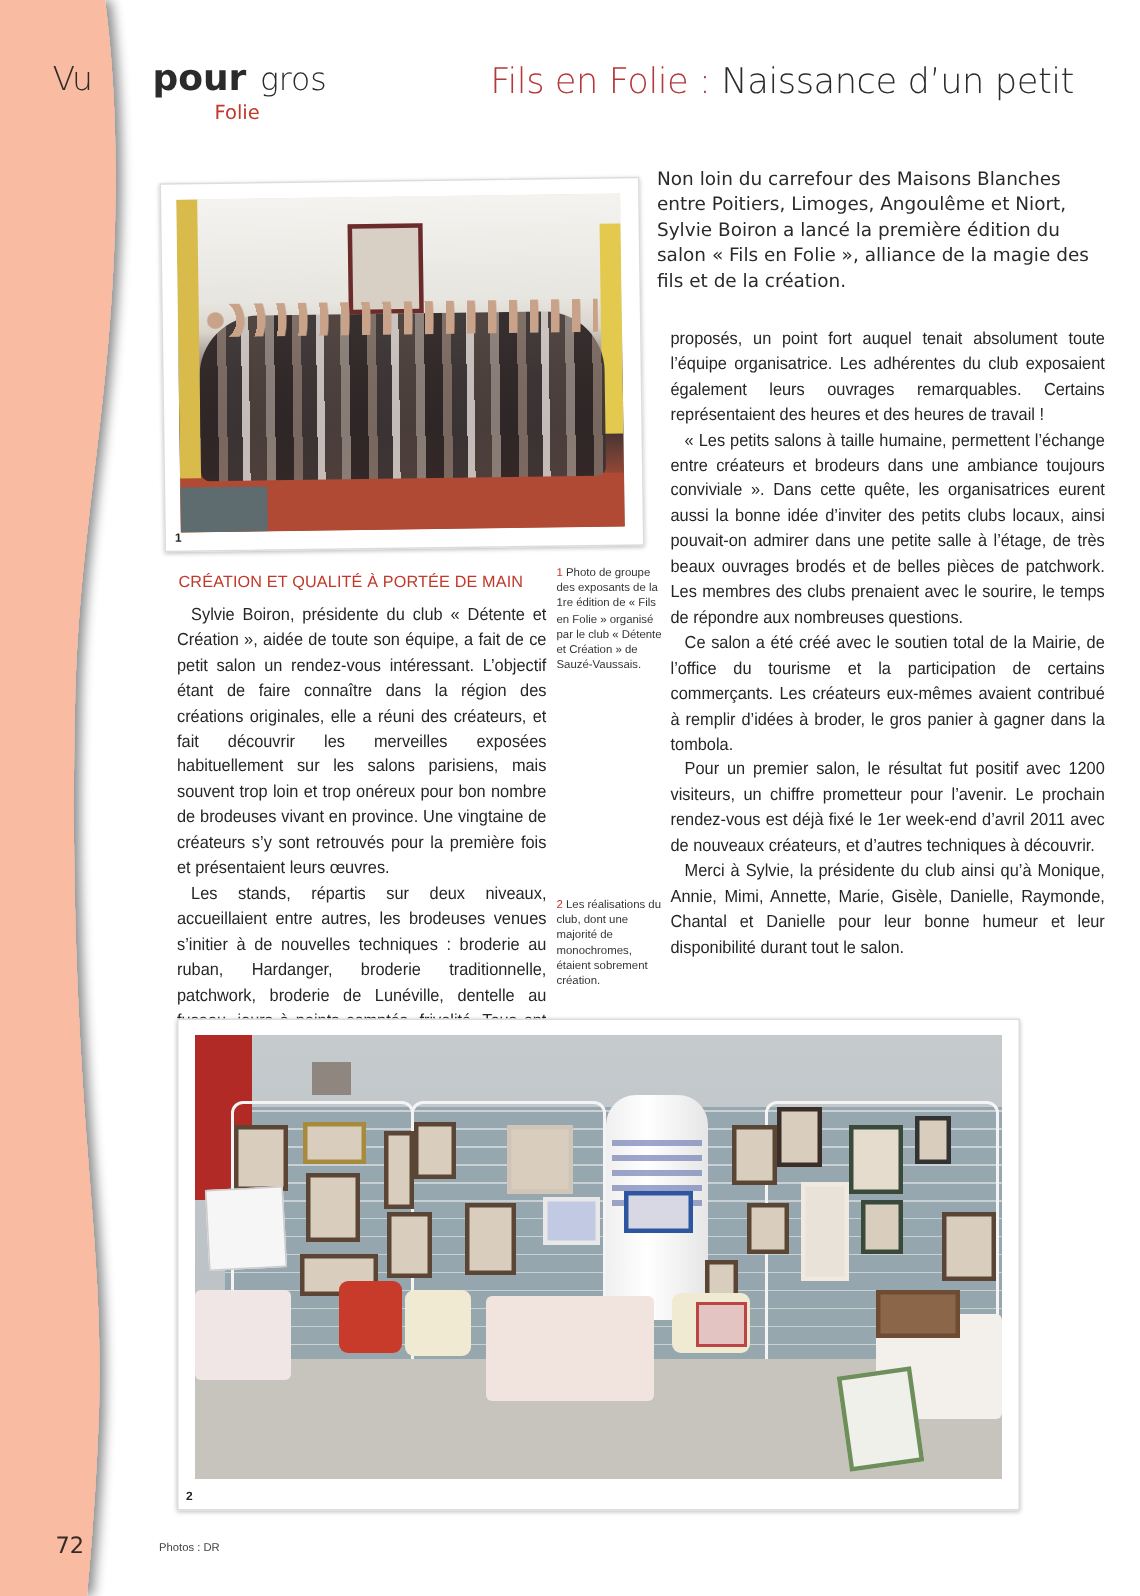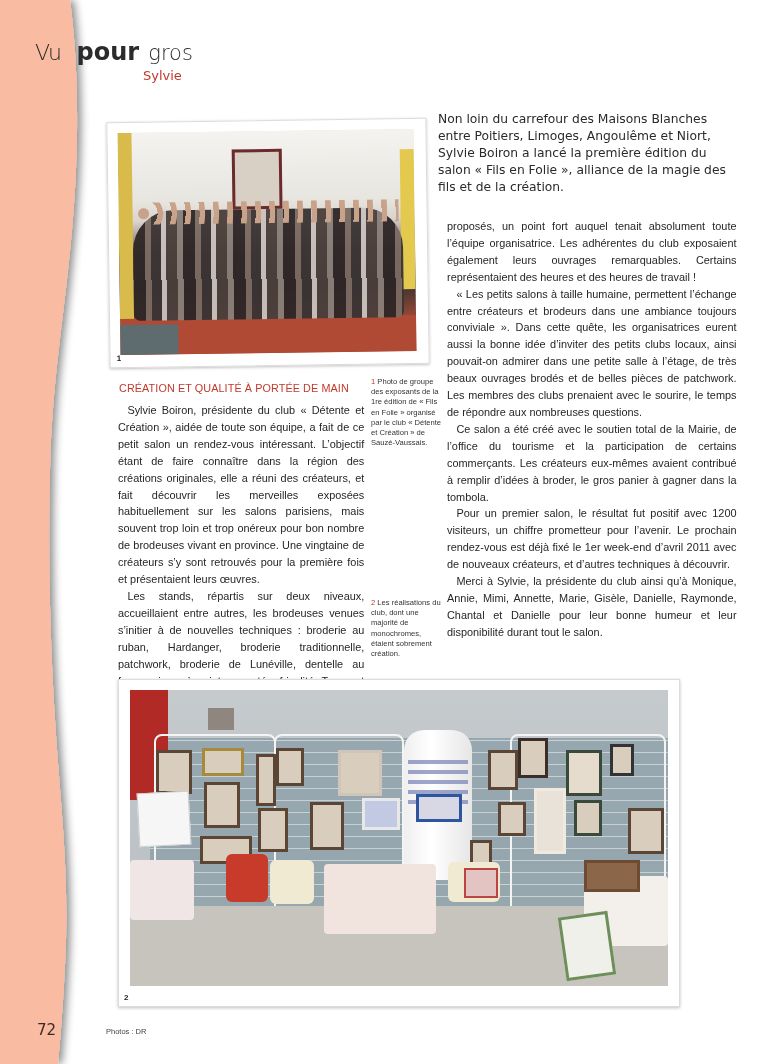--- a/index.html
+++ b/index.html
@@ -1,20 +1,20 @@
 <!DOCTYPE html>
 <html><head>
 <meta charset="utf-8">
 <style>
   html, body { margin:0; padding:0; }
   body { width:760px; height:1064px; position:relative; overflow:hidden; background:#ffffff; font-family:"Liberation Sans", sans-serif; color:#2a2a2a; }
   .side-band { position:absolute; left:0; top:0; width:110px; height:1064px; }
   .rubric { position:absolute; left:35px; top:38px; font-family:"DejaVu Sans", sans-serif; color:#2b2b2b; white-space:nowrap; }
   .rubric .vu { font-size:22px; font-weight:300; letter-spacing:-0.5px; }
-  .rubric .pour { font-size:24px; font-weight:bold; margin-left:10px; }
+  .rubric .pour { font-size:24px; font-weight:bold; margin-left:10px;padding-left:25px; }
   .rubric .vous { font-size:21px; font-weight:300; margin-left:4px; }
   .rubric-sub { position:absolute; left:143px; top:68px; font-family:"DejaVu Sans", sans-serif; font-size:13px; color:#c0392b; }
   .headline { position:absolute; right:44px; top:38px; text-align:right; font-family:"DejaVu Sans", sans-serif; font-size:23.5px; line-height:32px; color:#2b2b2b; font-weight:300; letter-spacing:-0.3px; }
   .headline .hl-accent { color:#b5383a; }
   .intro { position:absolute; left:438px; top:111px; width:300px; font-family:"DejaVu Sans", sans-serif; font-size:12.3px; line-height:17px; color:#2a2a2a; }
   .photo-frame { position:absolute; background:#ffffff; box-shadow:0 1px 3px rgba(0,0,0,0.25); border:1px solid #dcdcdc; }
   .photo1 { left:108px; top:120px; width:318px; height:244px; transform:rotate(-0.8deg); }
   .photo1 .img { position:absolute; left:10px; top:10px; width:296px; height:222px; background:
       linear-gradient(180deg, #e9e6df 0%, #f2f1ed 25%, #d9d4cc 40%, #6f5d5a 55%, #3b3232 70%, #a14b37 86%, #b04a35 100%); overflow:hidden; }
   .photo1 .ceiling { position:absolute; left:0; top:0; width:100%; height:70px; background:linear-gradient(180deg,#f4f3ef,#e7e5e0); }
@@ -72,23 +72,24 @@
     </filter>
   </defs>
   <path filter="url(#sh)" fill="#F9BCA2" d="M0,0 L70,0 C78,60 80,140 72,230 C64,320 52,380 50,470 C48,560 50,640 55,720 C60,800 68,860 66,940 C64,1000 60,1040 58,1064 L0,1064 Z"></path>
 </svg>
 
 <div class="rubric">
   <span class="vu">Vu</span>
   <span class="pour">pour</span>
   <span class="vous">gros</span>
 </div>
-<div class="rubric-sub">Sylvie</div>
+<div class="rubric-sub">Folie</div>
 
 <div class="headline">
+  <div><span class="hl-accent">Fils en Folie :</span><span> Naissance d’un petit</span></div>
 </div>
 
 <div class="intro">Non loin du carrefour des Maisons Blanches entre Poitiers, Limoges, Angoulême et Niort, Sylvie Boiron a lancé la première édition du salon « Fils en Folie », alliance de la magie des fils et de la création.</div>
 
 <div class="photo-frame photo1">
   <div class="img">
     <div class="ceiling"></div>
     <div class="wall-l"></div>
     <div class="wall-r"></div>
     <div class="frame-art"></div>

